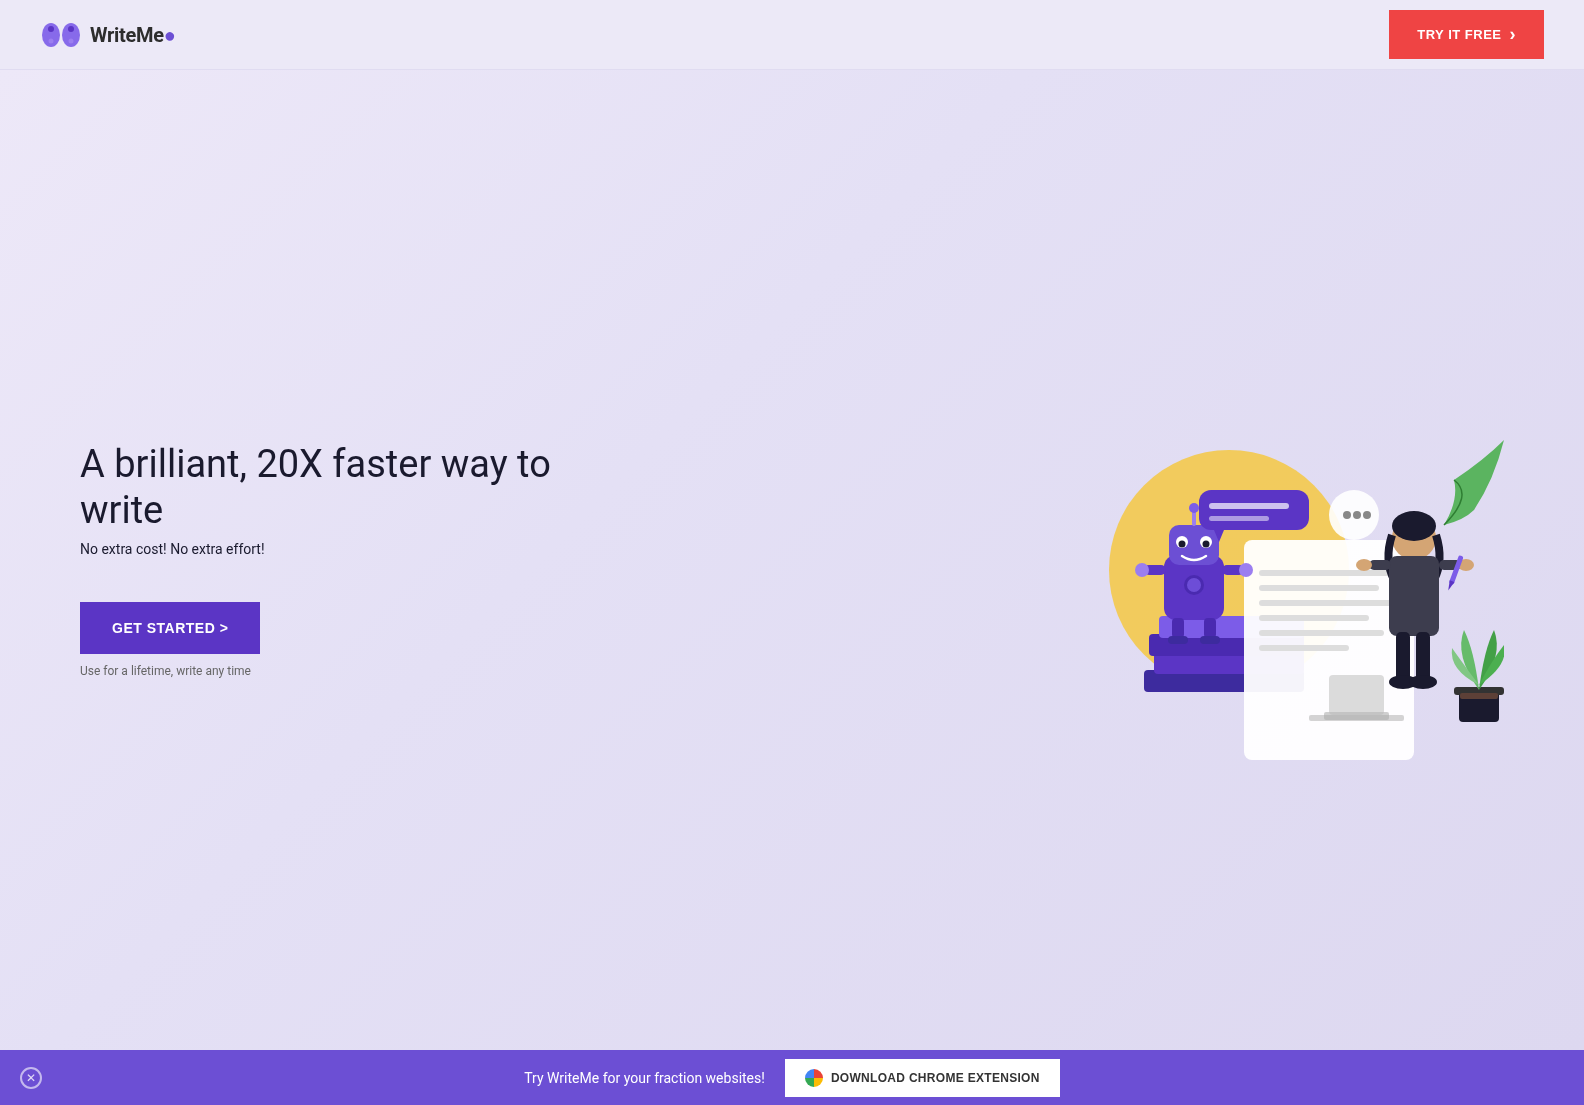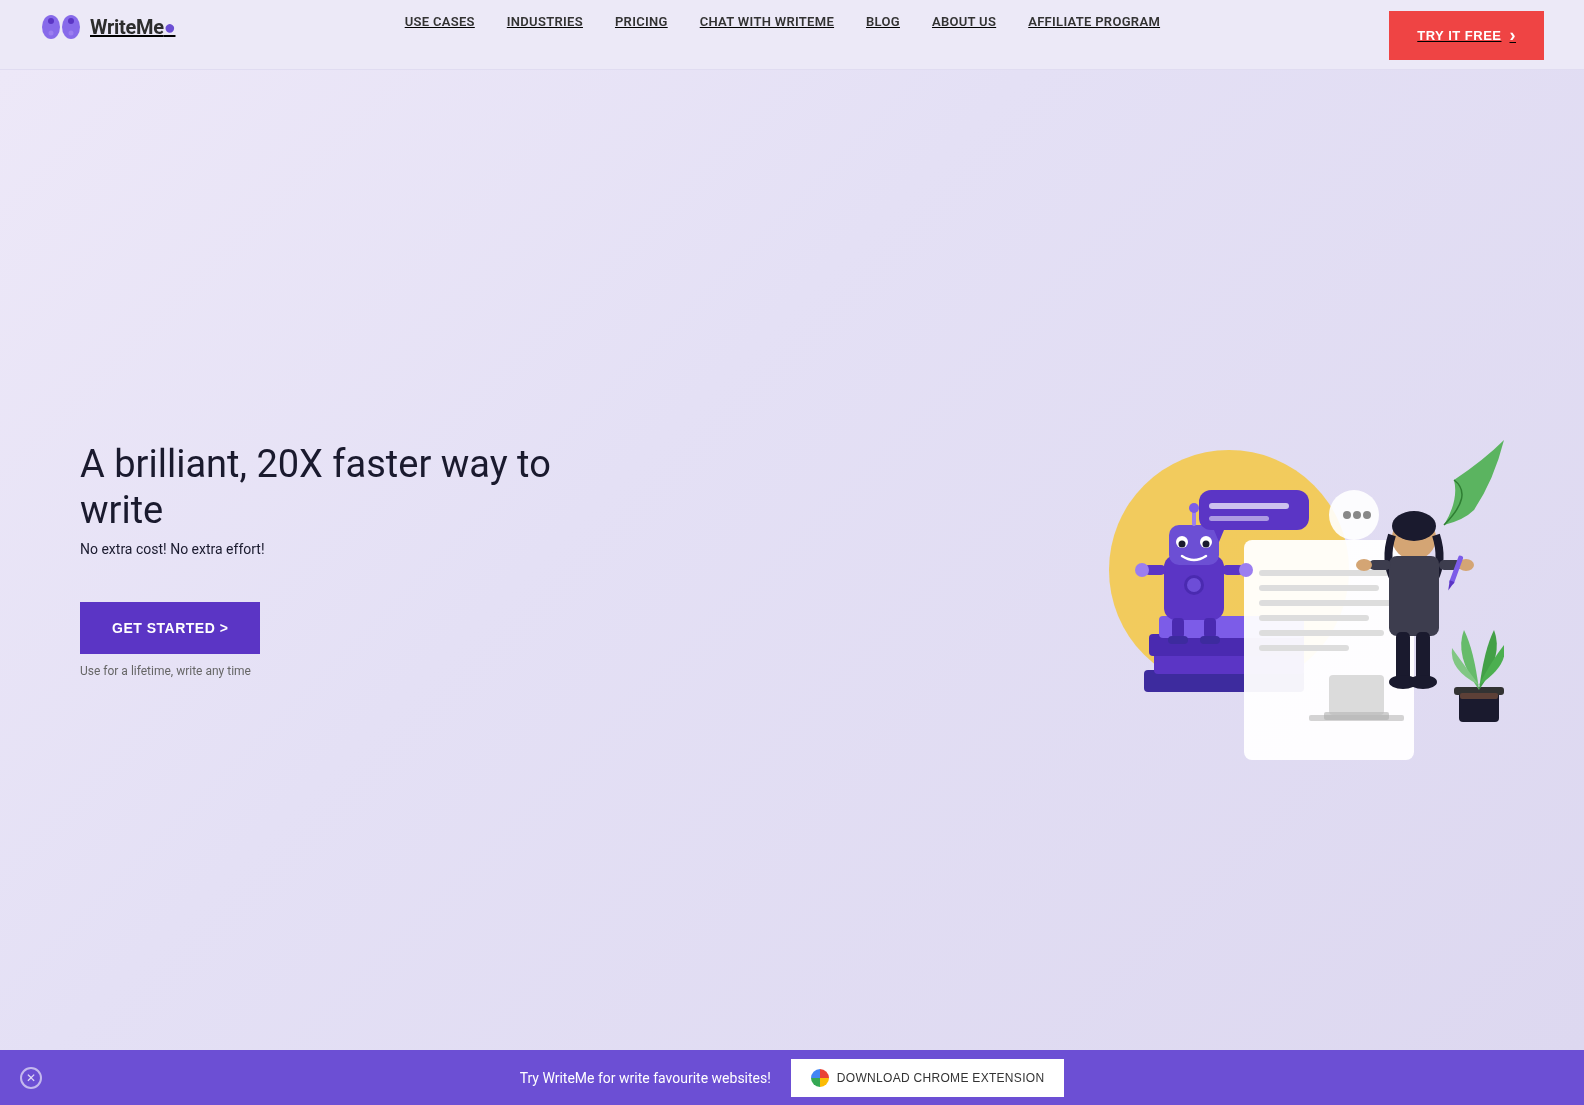--- a/index.html
+++ b/index.html
@@ -6,29 +6,28 @@
     body {
       font-family: -apple-system, BlinkMacSystemFont, 'Segoe UI', Roboto, sans-serif;
       background: #e8e6f5;
       min-height: 100vh;
       overflow-x: hidden;
     }
 
     
     .navbar {
       display: flex;
-      align-items: flex-start;
+      align-items: center;
       justify-content: space-between;
       padding: 11px 40px;
       height: 70px;
       background: #ece9f7;
       border-bottom: 1px solid rgba(180,170,220,0.2);
       position: relative;
       z-index: 100;
-      text-decoration: underline;
     }
     .logo-area {
       display: flex;
       align-items: center;
       gap: 8px;
     }
     .logo-icon {
       width: 42px;
       height: 32px;
     }
@@ -163,21 +162,21 @@
       color: white;
       font-size: 14px;
       font-weight: 400;
     }
     .chrome-btn {
       background: white;
       color: #333;
       border: none;
       padding: 10px 20px;
       font-size: 12px;
-      font-weight: 400;
+      font-weight: 700;
       cursor: pointer;
       display: flex;
       align-items: center;
       gap: 8px;
       letter-spacing: 0.3px;
       text-transform: uppercase;
     }
     .close-bottom {
       position: absolute;
       left: 20px;
@@ -211,29 +210,20 @@
       <circle cx="11" cy="10" r="3" fill="#5b35c5"></circle>
       <circle cx="31" cy="10" r="3" fill="#5b35c5"></circle>
       <circle cx="11" cy="22" r="2.5" fill="#9b7ef0"></circle>
       <circle cx="31" cy="22" r="2.5" fill="#9b7ef0"></circle>
     </svg>
     <span class="logo-text">
       <span>WriteMe</span><span class="logo-dot">●</span>
     </span>
   </div>
 
-  <ul class="nav-links">
-    <li><a href="#">USE CASES</a></li>
-    <li><a href="#">INDUSTRIES</a></li>
-    <li><a href="#">PRICING</a></li>
-    <li><a href="#">CHAT WITH WRITEME</a></li>
-    <li><a href="#">BLOG</a></li>
-    <li><a href="#">ABOUT US</a></li>
-    <li><a href="#">AFFILIATE PROGRAM</a></li>
-  </ul>
 
   <button class="try-btn">
     <span>TRY IT FREE</span>
     <span style="font-size:18px;">›</span>
   </button>
 </nav>
 
 <section class="hero">
   <div class="hero-content">
     <h1 class="hero-title">A brilliant, 20X faster way to write</h1>
@@ -339,18 +329,18 @@
       <path d="M 435 325 Q 465 305 460 285 Q 448 300 435 325Z" fill="#4caf50"></path>
       <path d="M 435 325 Q 405 310 408 288 Q 420 305 435 325Z" fill="#81c784"></path>
     </svg>
   </div>
 </section>
 
 <div class="bottom-bar">
   <div class="close-bottom">
     <span>✕</span>
   </div>
-  <span class="bottom-bar-text">Try WriteMe for write favourite websites!</span>
+  <span class="bottom-bar-text">Try WriteMe for your fraction websites!</span>
   <button class="chrome-btn">
     <div class="chrome-circle"></div>
     <span>DOWNLOAD CHROME EXTENSION</span>
   </button>
 </div>
 
 </body></html>

